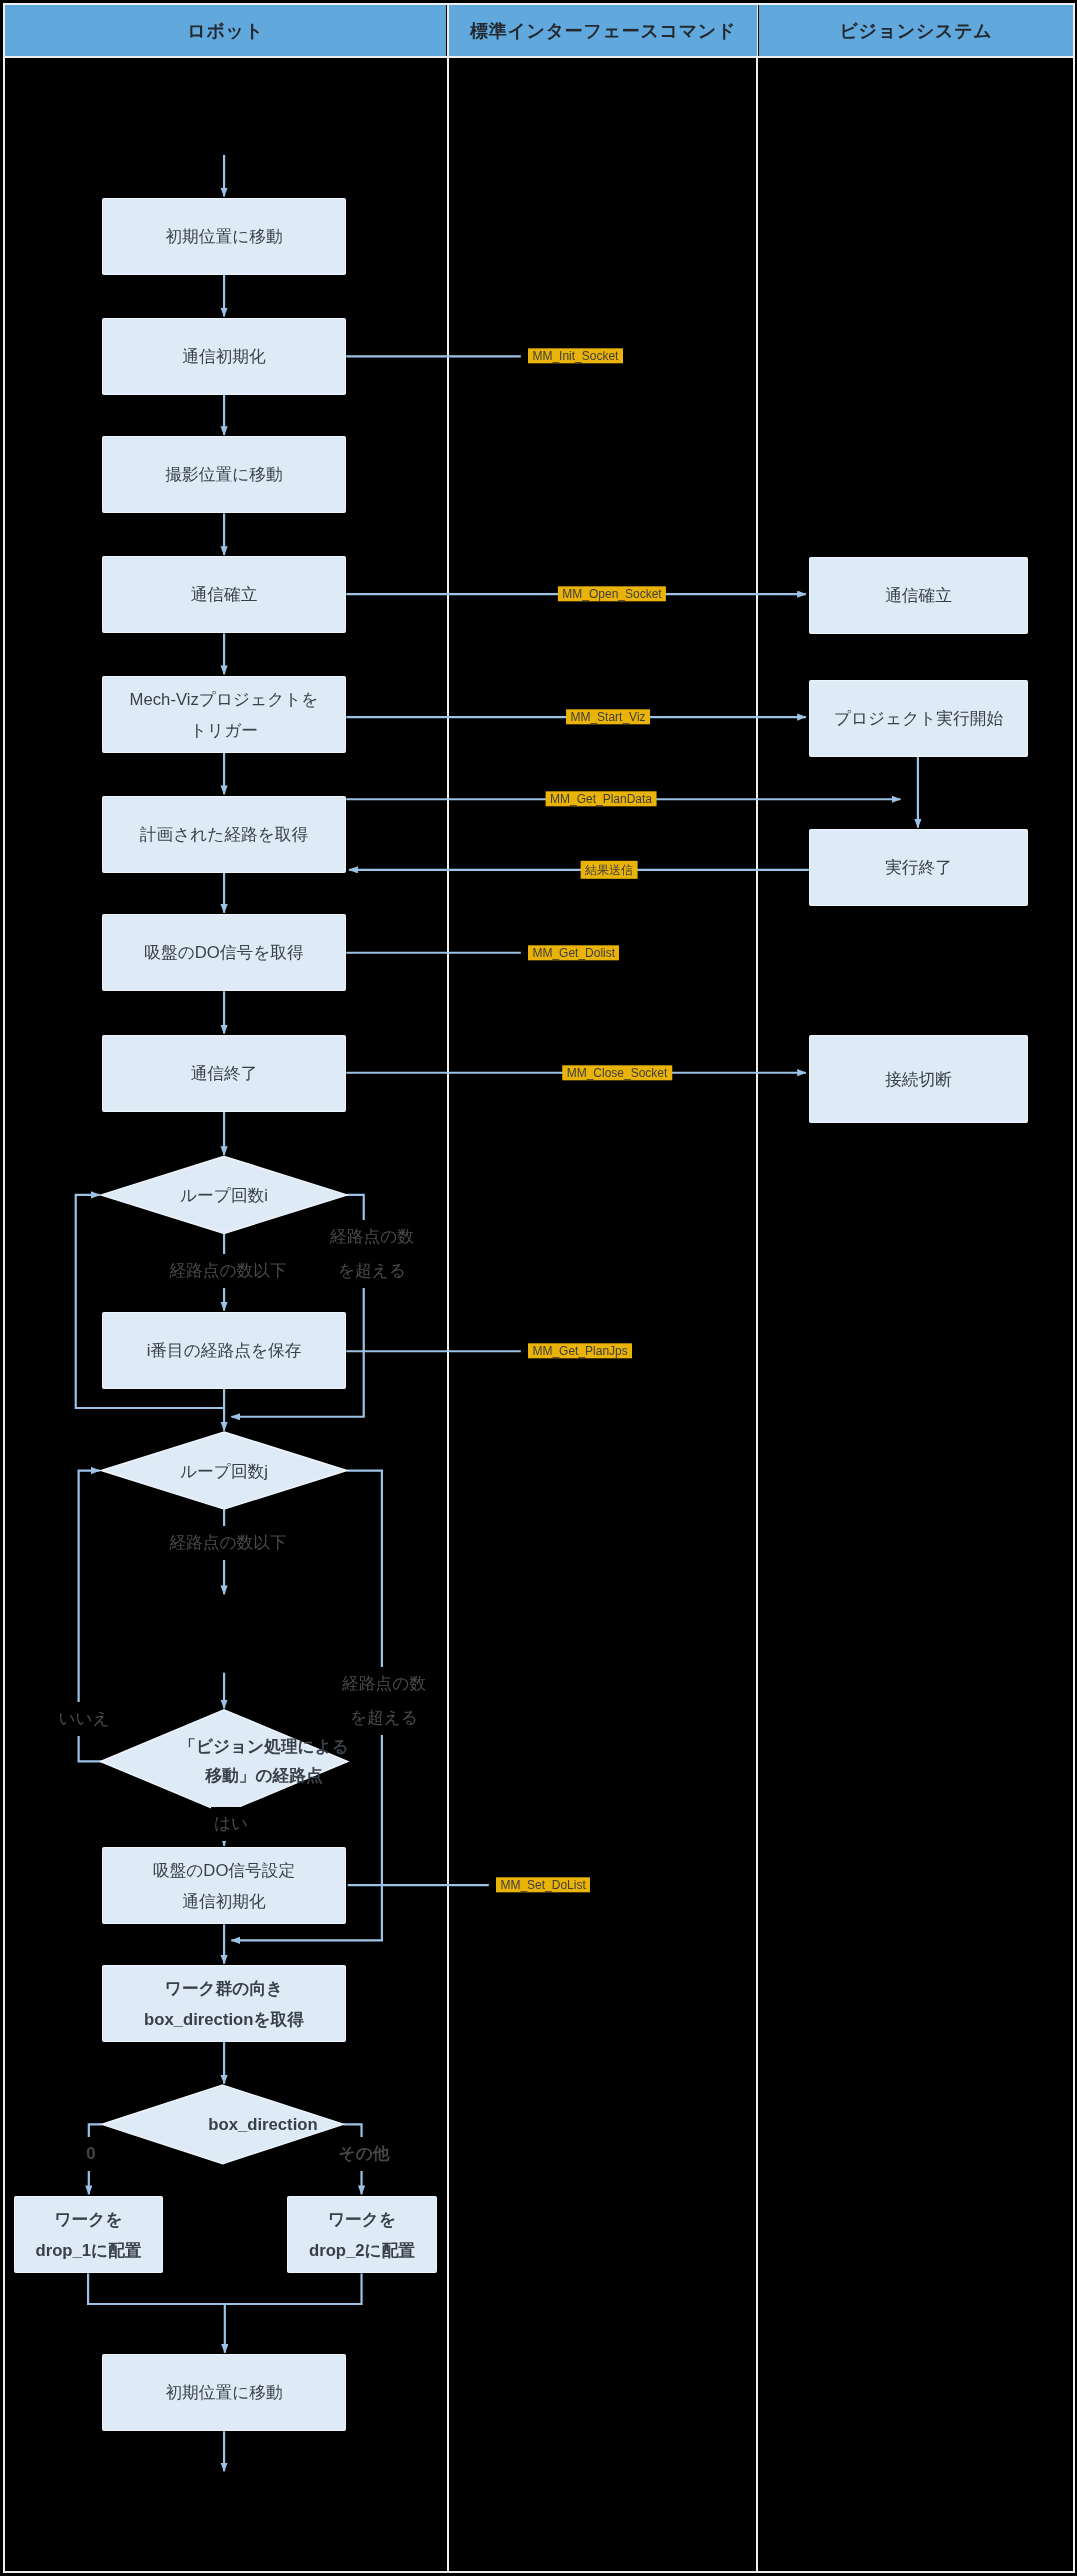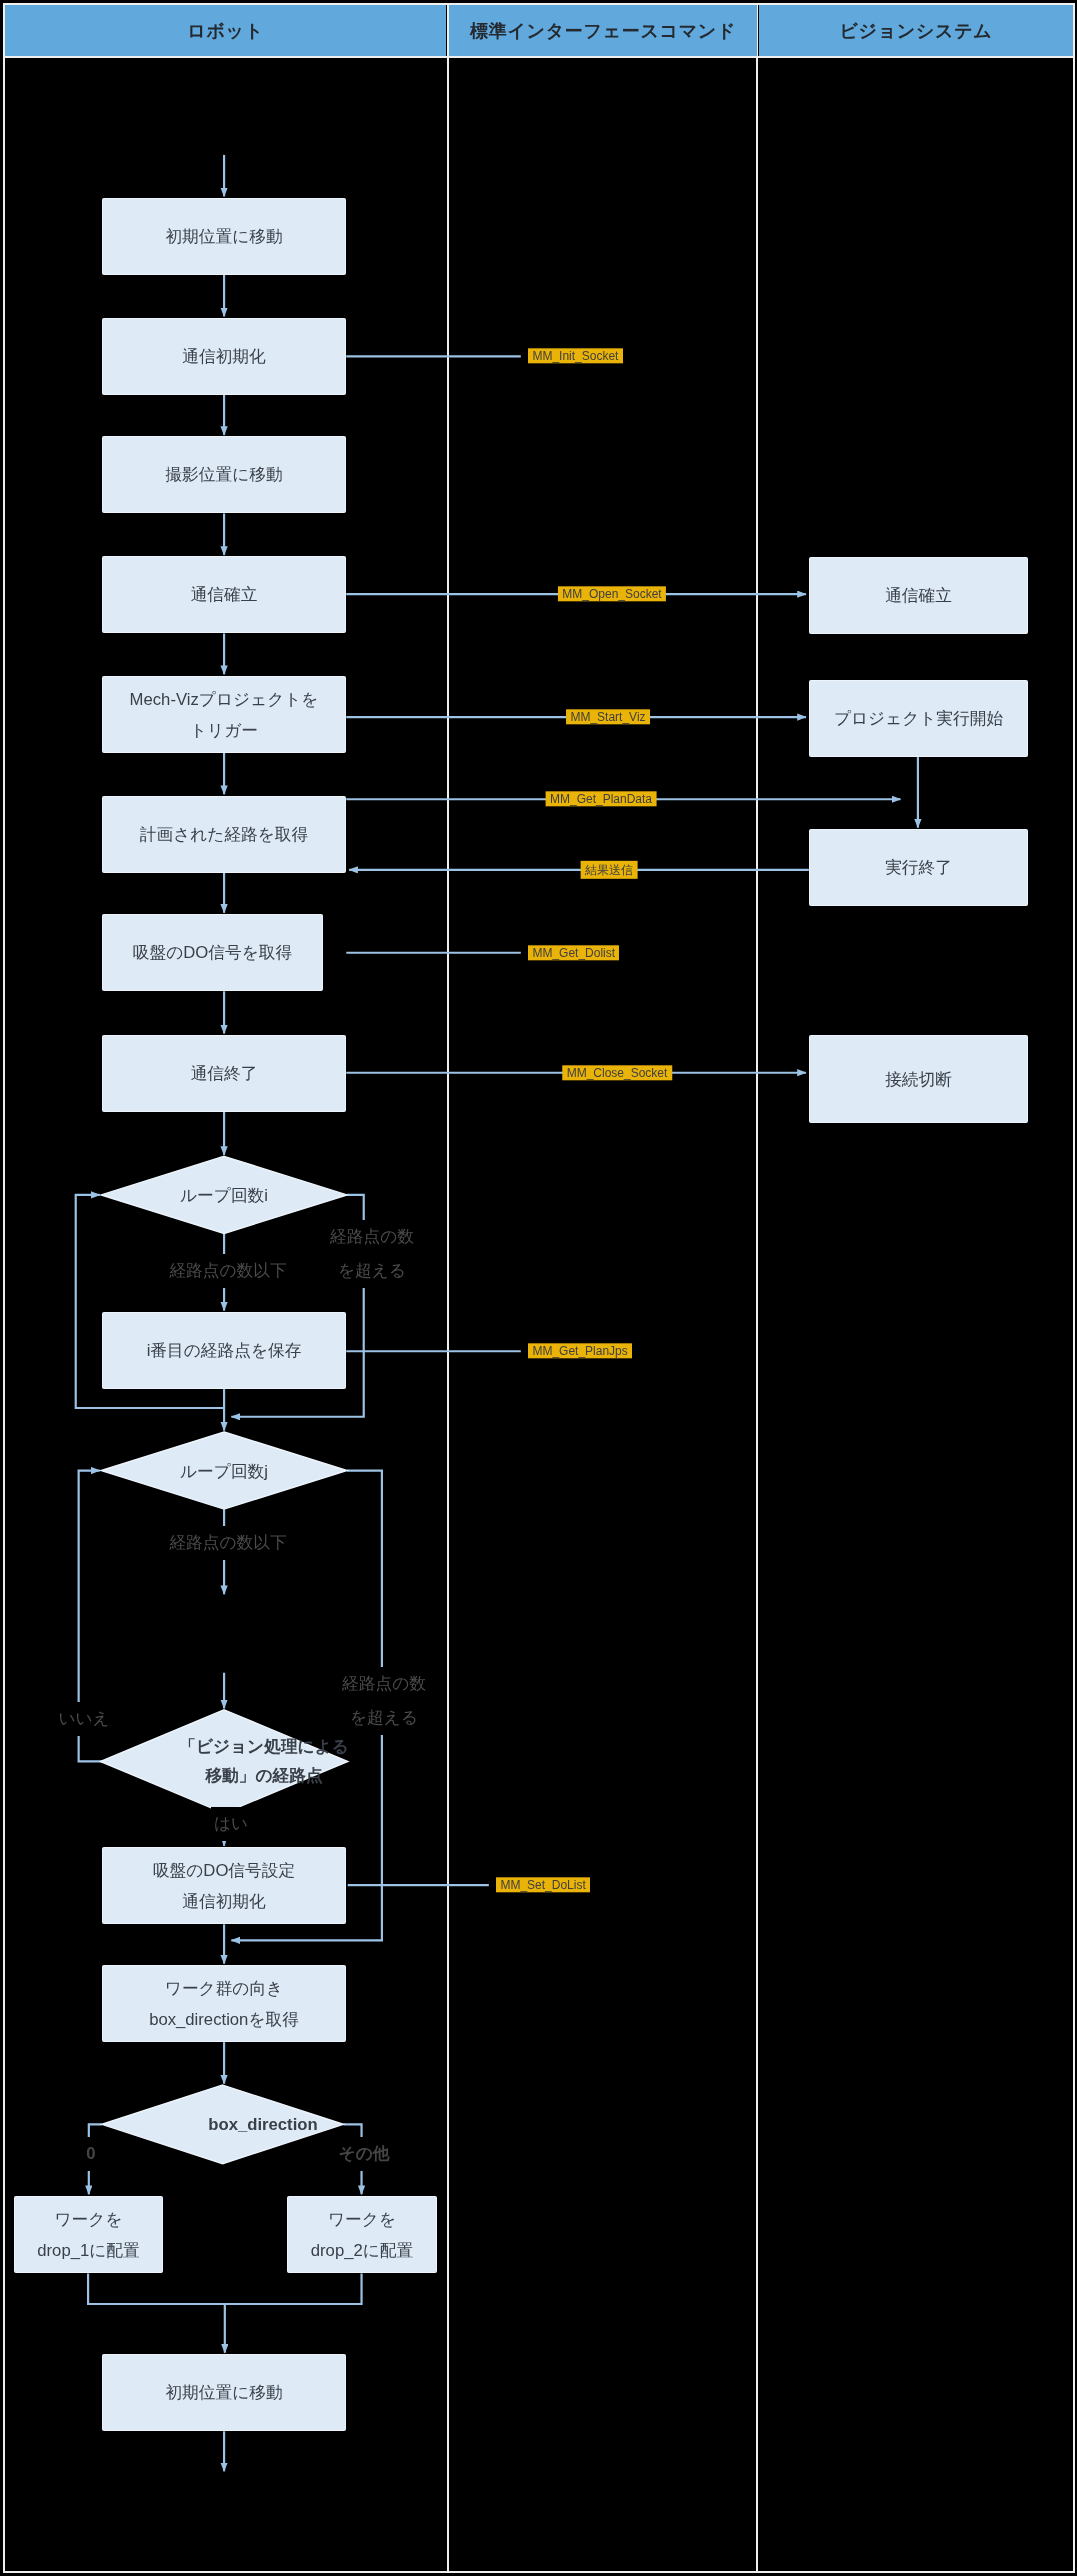--- a/index.html
+++ b/index.html
@@ -7,21 +7,21 @@
           font-family:"Liberation Sans","DejaVu Sans",sans-serif;}
   .frame{position:absolute;left:2.9px;top:2.9px;width:1068px;height:2566px;border:2.2px solid #EFEFEF;z-index:1;}
   .vdiv{position:absolute;top:5.1px;width:2.2px;height:2566px;background:#EFEFEF;z-index:1;}
   .hcell{position:absolute;top:5.1px;height:51px;background:#61A8DC;display:flex;align-items:center;justify-content:center;
          color:#24292F;font-size:18px;font-weight:700;z-index:3;letter-spacing:0.7px;}
   .hline{position:absolute;left:2.9px;top:56px;width:1072px;height:2.2px;background:#EFEFEF;z-index:2;}
   svg.layer{position:absolute;left:0;top:0;z-index:4;}
   .node{position:absolute;background:#DEEBF7;border:1.5px solid #EEF4FB;border-radius:1.5px;z-index:5;
         display:flex;flex-direction:column;align-items:center;justify-content:center;
         color:#3A4049;font-size:16.7px;line-height:31px;text-align:center;box-sizing:border-box;}
-  .node.bold{font-weight:400;}
+  .node.bold{font-weight:700;}
   .dlabel{position:absolute;z-index:6;color:#3A4049;font-size:16.7px;line-height:29px;text-align:center;
           transform:translate(-50%,-50%);white-space:nowrap;}
   .dlabel.bold{font-weight:700;margin-left:40px;}
   .cmd{position:absolute;z-index:6;color:#404040;font-size:12px;white-space:nowrap;background:#eab308;
        padding:0.7px 4.4px;transform:translate(-50%,-50%);}
   .cmd.anchor-left{transform:translate(0,-50%);}
   .branch{position:absolute;z-index:6;color:#4B4B4B;font-size:16.7px;line-height:34px;white-space:nowrap;
           background:#000;padding:0 2.9px;transform:translate(-50%,-50%);text-align:center;}
   .branch.bold{font-weight:700;color:#454545;}
 </style>
@@ -105,21 +105,21 @@
   <div class="node" style="left:102px;top:556px;width:244px;height:77px">
       <span>通信確立</span>
     </div>
   <div class="node" style="left:102px;top:676px;width:244px;height:77px">
     <span>Mech-Vizプロジェクトを</span>
       <span>トリガー</span>
   </div>
   <div class="node" style="left:102px;top:796px;width:244px;height:77px">
       <span>計画された経路を取得</span>
     </div>
-  <div class="node" style="left:102px;top:914px;width:221px;height:77px">
+  <div class="node" style="left:102px;top:914px;width:244px;height:77px">
       <span>吸盤のDO信号を取得</span>
     </div>
   <div class="node" style="left:102px;top:1035px;width:244px;height:77px">
       <span>通信終了</span>
     </div>
   <div class="node" style="left:102px;top:1312px;width:244px;height:77px">
       <span>i番目の経路点を保存</span>
     </div>
   <div class="node" style="left:102px;top:1847px;width:244px;height:77px">
     <span>吸盤のDO信号設定</span>

